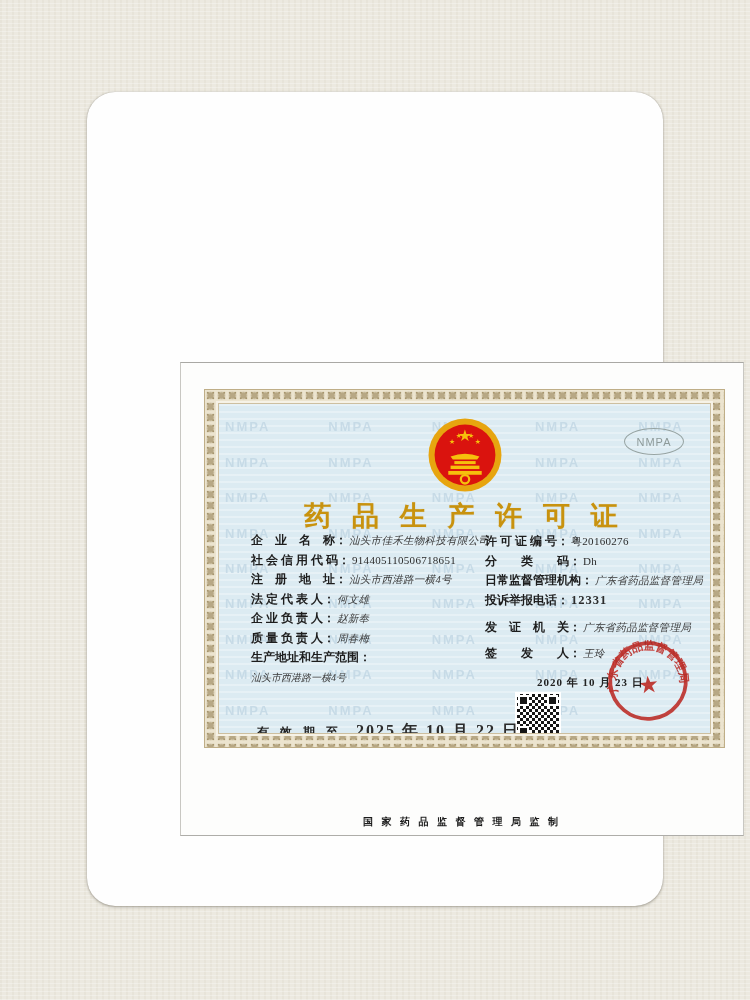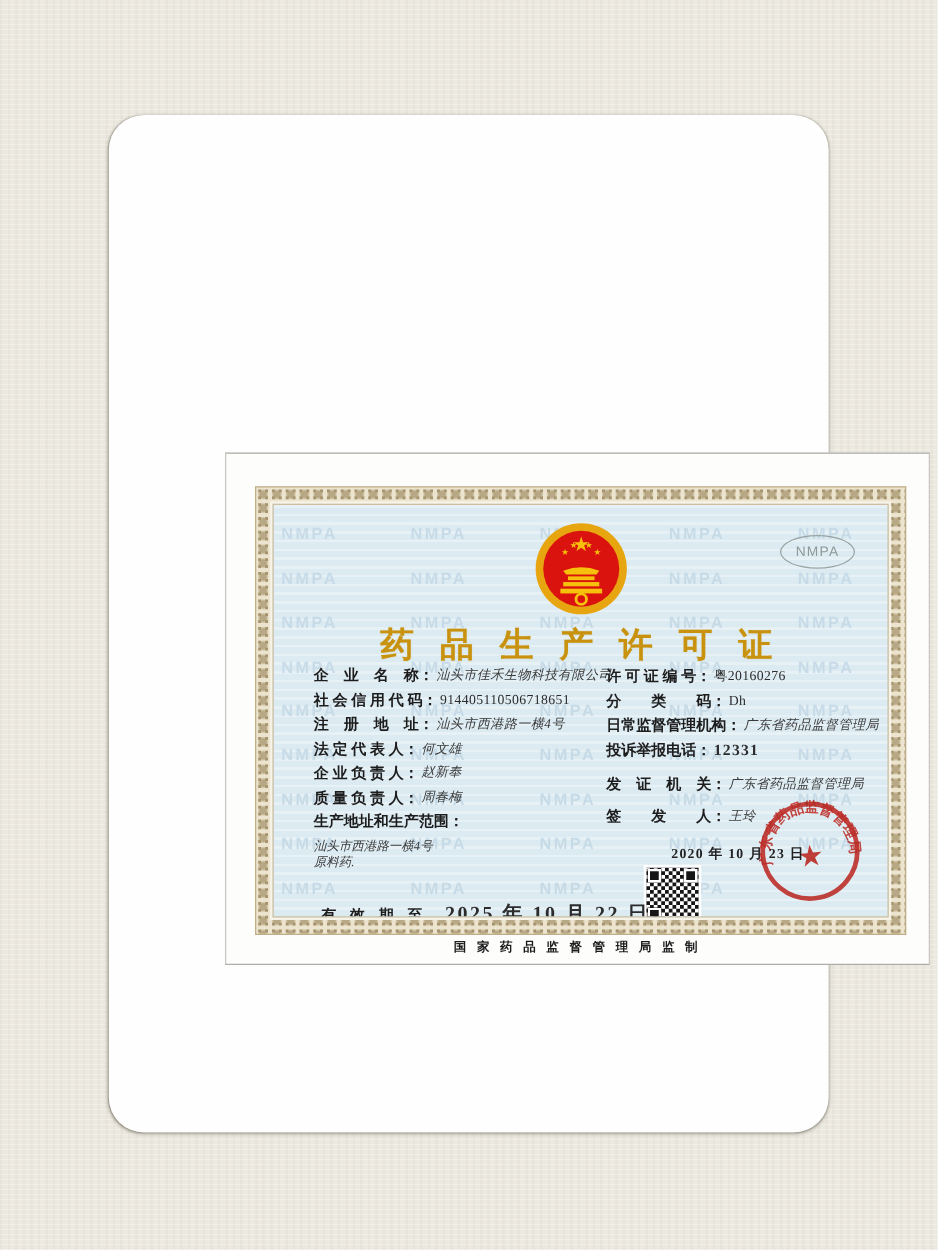--- a/index.html
+++ b/index.html
@@ -11,21 +11,21 @@
       repeating-linear-gradient(0deg, rgba(255,255,255,.28) 0 1px, rgba(0,0,0,0) 1px 4px),
       repeating-linear-gradient(90deg, rgba(214,208,192,.22) 0 2px, rgba(0,0,0,0) 2px 6px);
     position:relative; overflow:hidden;
   }
   .card{
     position:absolute; left:87px; top:92px; width:576px; height:814px;
     background:#fefefe; border-radius:28px;
     box-shadow:0 1px 3px rgba(108,102,88,.55), 0 0 1px rgba(108,102,88,.5);
   }
   .photo{
-    position:absolute; left:93px; top:270px; width:564px; height:410px;
+    position:absolute; left:93px; top:270px; width:564px; height:474px;
     background:#fdfdfc;
     border:1px solid #c8c7c2; border-top-color:#a9a8a4; border-bottom-color:#aeada9;
   }
   .photo-footer{
     position:absolute; left:0; right:0; bottom:6px; text-align:center;
     font-size:10px; letter-spacing:3px; color:#1c1c1c; font-weight:bold;
   }
   .cert{
     position:absolute; left:23px; top:26px; width:521px; height:359px;
     border:1px solid #bfae87;
@@ -192,21 +192,20 @@
           </div>
           <div class="row">
             <span class="lbl">质 量 负 责 人：</span>
             <span class="val kai">周春梅</span>
           </div>
           <div class="row" style="margin-top:4px;">
             <span class="lbl">生产地址和生产范围：</span>
           </div>
           <div class="scope-lines">
             <div class="scope-line">汕头市西港路一横4号</div>
-            <div class="scope-line">原料药.</div>
           </div>
         </div>
 
         <div class="col col-right">
           <div class="row">
             <span class="lbl">许 可 证 编 号：</span>
             <span class="val">粤20160276</span>
           </div>
           <div class="row">
             <span class="lbl">分　　类　　码：</span>

